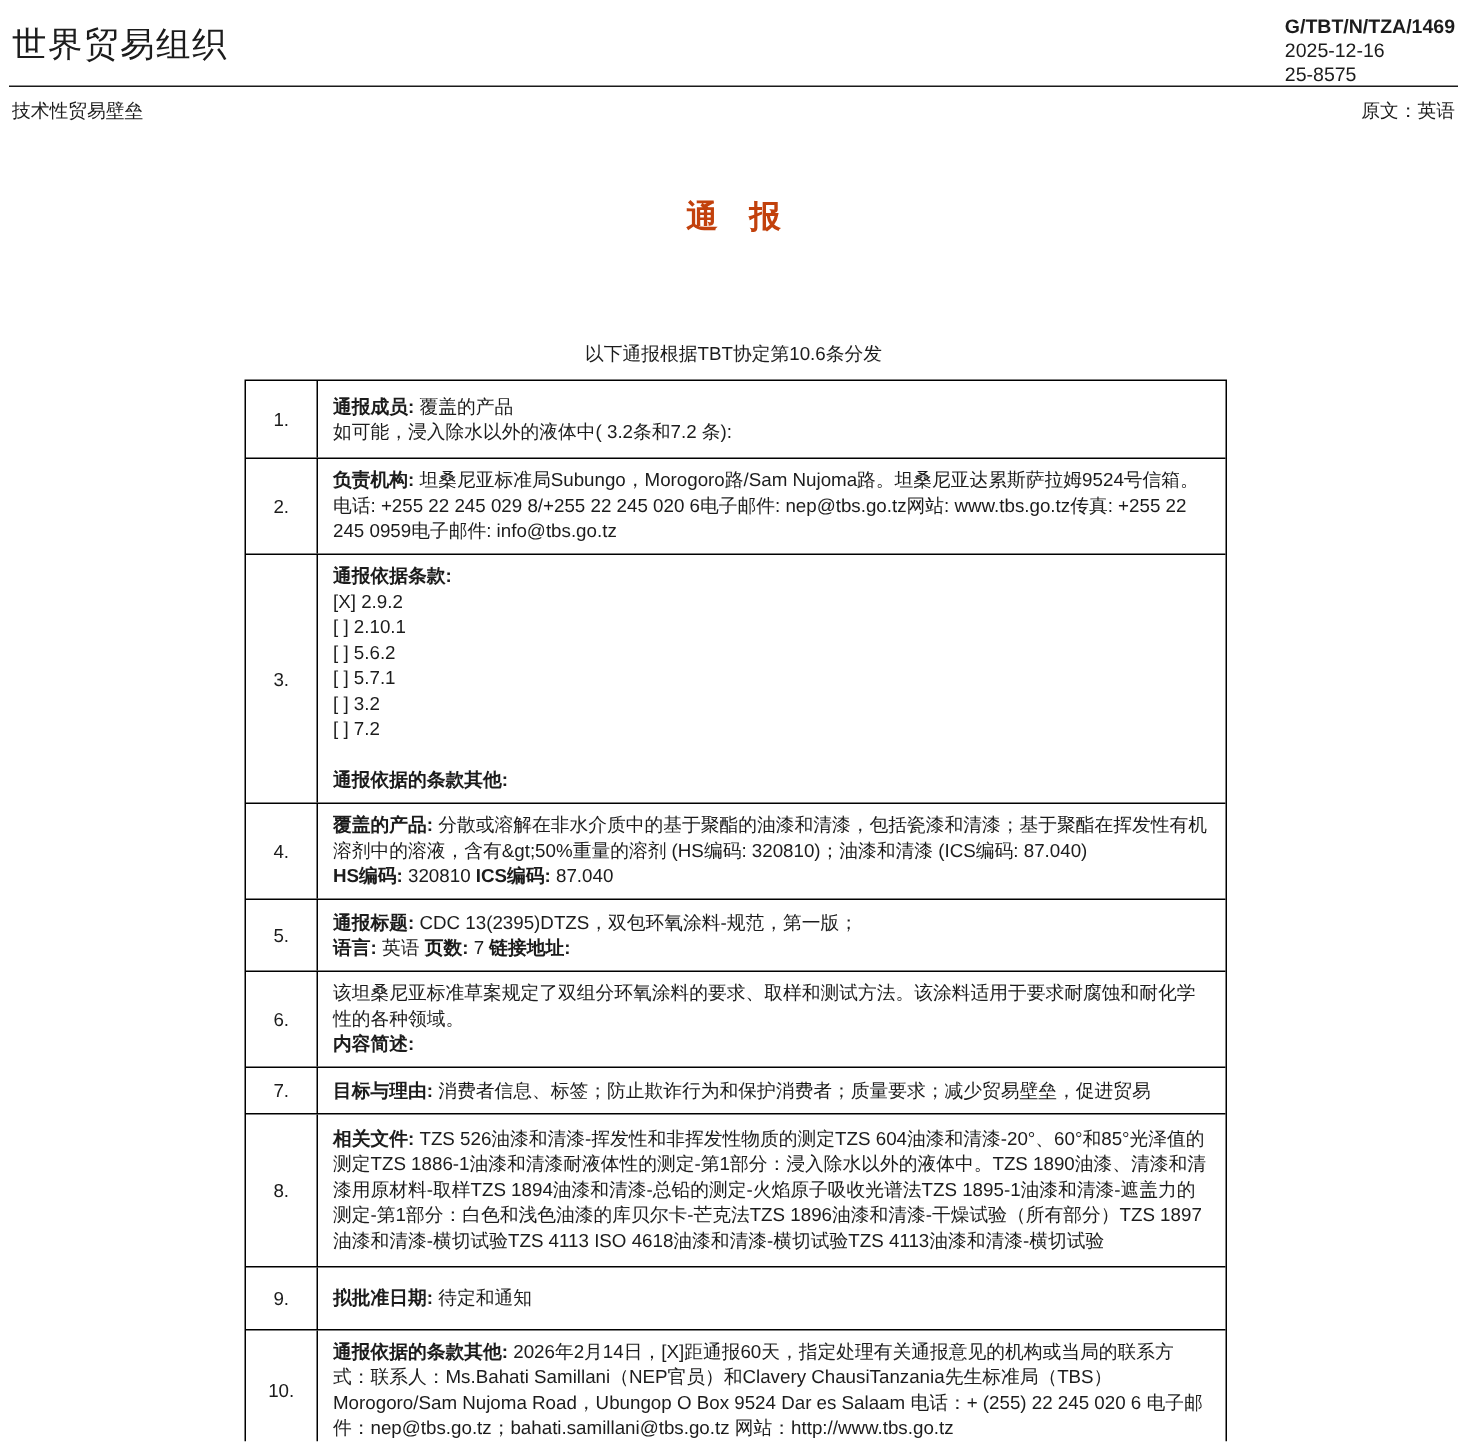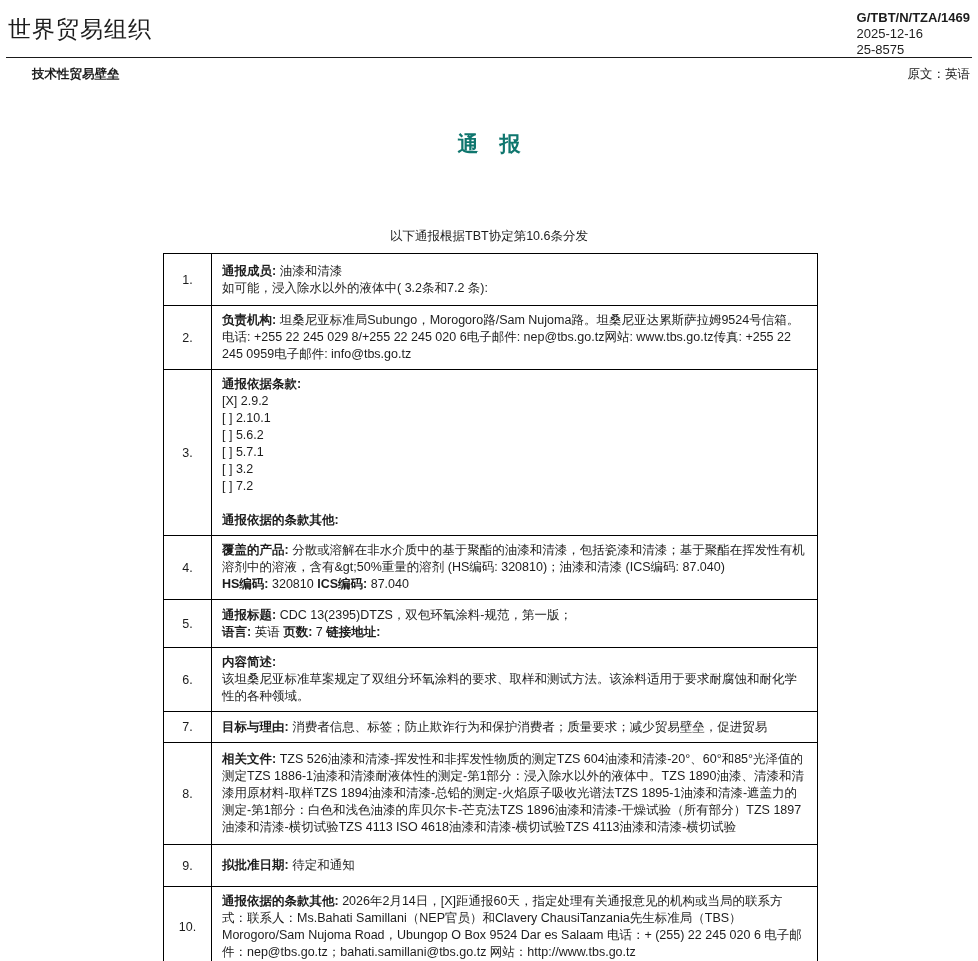--- a/index.html
+++ b/index.html
@@ -5,21 +5,21 @@
   * { margin:0; padding:0; box-sizing:border-box; }
   html,body { background:#fff; }
   body { font-family:"Liberation Sans", sans-serif; color:#1c1c1c; }
   .page { position:relative; width:978px; height:961px; background:#fff; overflow:hidden; }
 
   .org-title { position:absolute; top:14px; left:8px; font-size:23px; font-weight:400; letter-spacing:1px;font-family:Liberation Serif, serif; }
   .hdr-right { position:absolute; top:10px; right:8px; text-align:left; font-size:13px; line-height:16px; }
   .hdr-right .ref { font-weight:700; }
   .rule { position:absolute; top:57px; left:6px; right:6px; border-top:1.5px solid #1a1a1a; }
   .section-row { position:absolute; top:66px; left:8px; right:8px; display:flex; justify-content:space-between; font-size:12.5px; }
-  .section-row .sec { font-weight:700;margin-left:24px; }
+  .section-row .sec { font-weight:400; }
 
   .title { position:absolute; top:130px; left:0; width:100%; text-align:center; font-size:21px; font-weight:700; }
   .subtitle { position:absolute; top:204px; left:0; width:100%; text-align:center; font-size:12.5px;margin-top:24px; }
 
   .ntable { position:absolute; top:253px; left:163px; width:655px; border:1px solid #000; }
   .row { display:flex; border-bottom:1px solid #000; }
   .row:last-child { border-bottom:none; }
   .cell-num { width:48px; flex:0 0 48px; border-right:1px solid #000; display:flex; align-items:center; justify-content:center; font-size:12.5px; }
   .cell-content { flex:1; padding:6px 10px; display:flex; flex-direction:column; justify-content:center; font-size:12.5px; line-height:17px; }
   .line { min-height:17px; }
@@ -50,29 +50,29 @@
     <div>25-8575</div>
   </div>
 
   <div class="rule"></div>
 
   <div class="section-row">
     <div class="sec">技术性贸易壁垒</div>
     <div>原文：英语</div>
   </div>
 
-  <div class="title" style="color: #0f766e;">通　报</div>
+  <div class="title" style="color: #c2410c;">通　报</div>
 
   <div class="subtitle">以下通报根据TBT协定第10.6条分发</div>
 
   <div class="ntable">
       <div class="row">
         <div class="cell-num">1.</div>
         <div class="cell-content">
-          <div class="line"><span class="b">通报成员:</span><span> 油漆和清漆</span></div>
+          <div class="line"><span class="b">通报成员:</span><span> 覆盖的产品</span></div>
           <div class="line"><span>如可能，浸入除水以外的液体中( 3.2条和7.2 条):</span></div>
         </div>
       </div>
       <div class="row">
         <div class="cell-num">2.</div>
         <div class="cell-content">
           <div class="line"><span class="b">负责机构:</span><span> 坦桑尼亚标准局Subungo，Morogoro路/Sam Nujoma路。坦桑尼亚达累斯萨拉姆9524号信箱。电话: +255 22 245 029 8/+255 22 245 020 6电子邮件: nep@tbs.go.tz网站: www.tbs.go.tz传真: +255 22 245 0959电子邮件: info@tbs.go.tz</span></div>
         </div>
       </div>
       <div class="row">
@@ -99,22 +99,22 @@
       <div class="row">
         <div class="cell-num">5.</div>
         <div class="cell-content">
           <div class="line"><span class="b">通报标题:</span><span> CDC 13(2395)DTZS，双包环氧涂料-规范，第一版；</span></div>
           <div class="line"><span class="b">语言:</span><span> 英语  </span><span class="b">页数:</span><span> 7  </span><span class="b">链接地址:</span></div>
         </div>
       </div>
       <div class="row">
         <div class="cell-num">6.</div>
         <div class="cell-content">
+          <div class="line"><span>该坦桑尼亚标准草案规定了双组分环氧涂料的要求、取样和测试方法。该涂料适用于要求耐腐蚀和耐化学性的各种领域。</span></div>
           <div class="line"><span class="b">内容简述:</span></div>
-          <div class="line"><span>该坦桑尼亚标准草案规定了双组分环氧涂料的要求、取样和测试方法。该涂料适用于要求耐腐蚀和耐化学性的各种领域。</span></div>
         </div>
       </div>
       <div class="row">
         <div class="cell-num">7.</div>
         <div class="cell-content">
           <div class="line"><span class="b">目标与理由:</span><span> 消费者信息、标签；防止欺诈行为和保护消费者；质量要求；减少贸易壁垒，促进贸易</span></div>
         </div>
       </div>
       <div class="row">
         <div class="cell-num">8.</div>

